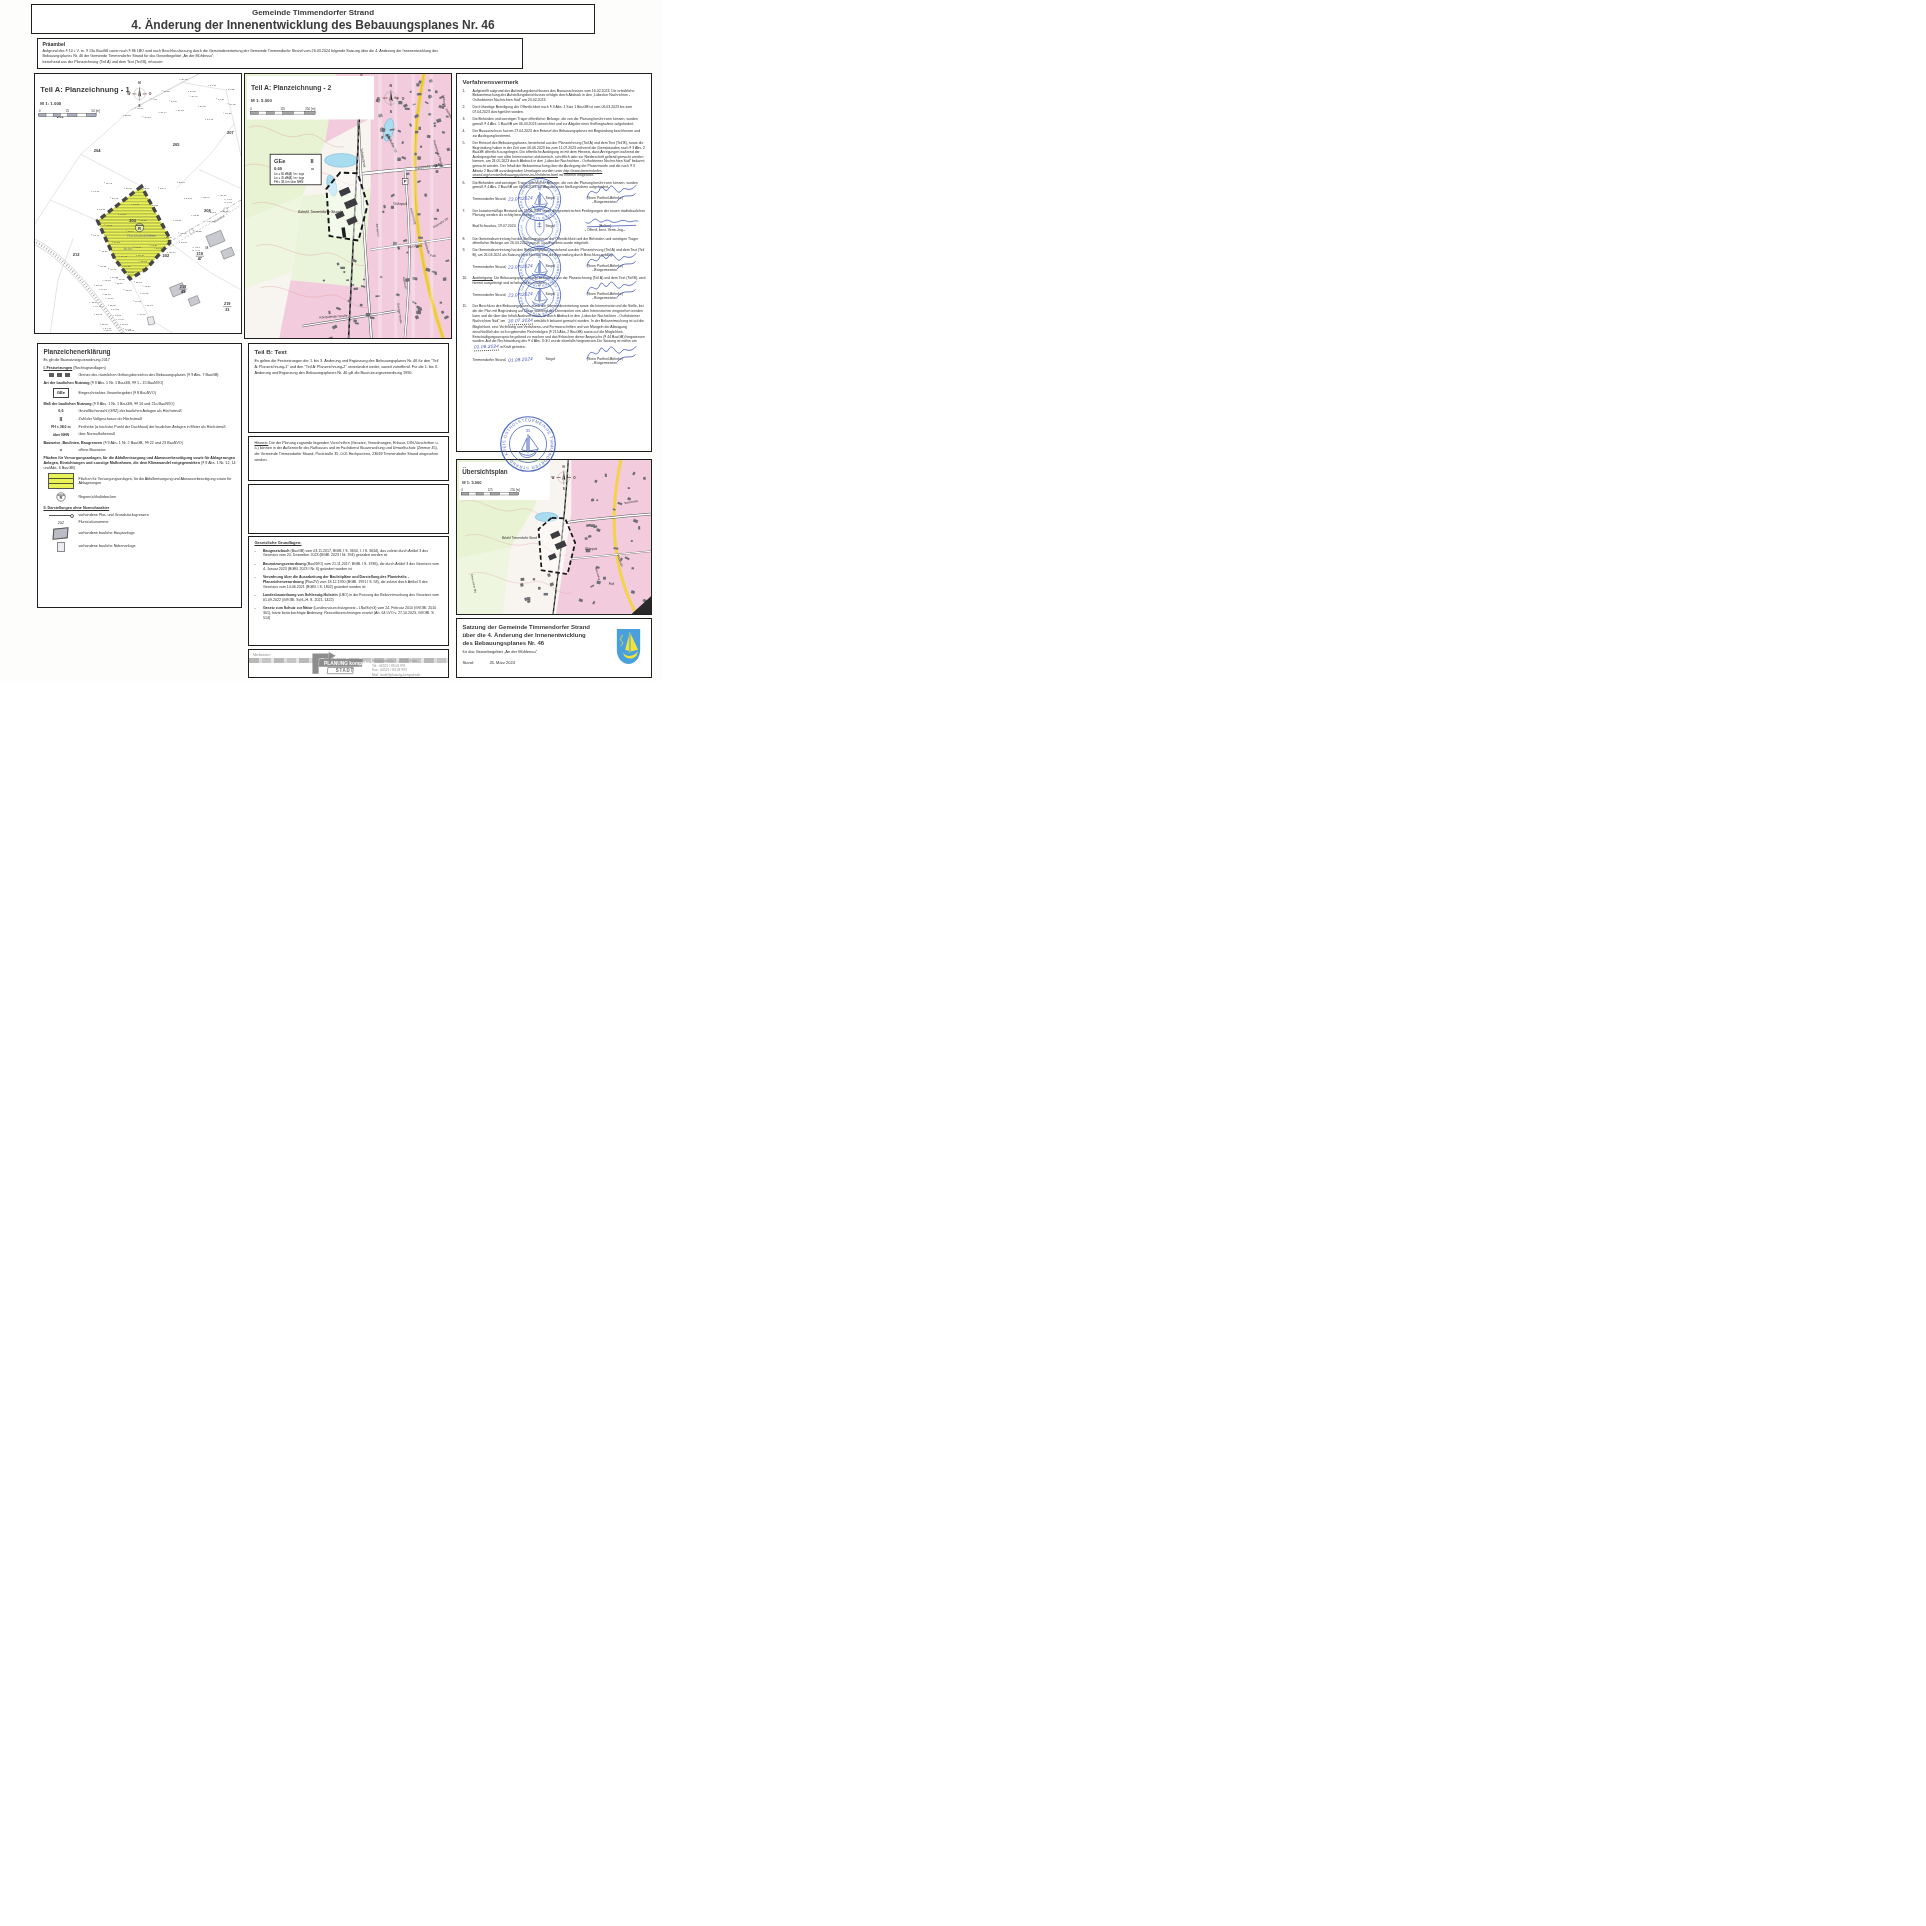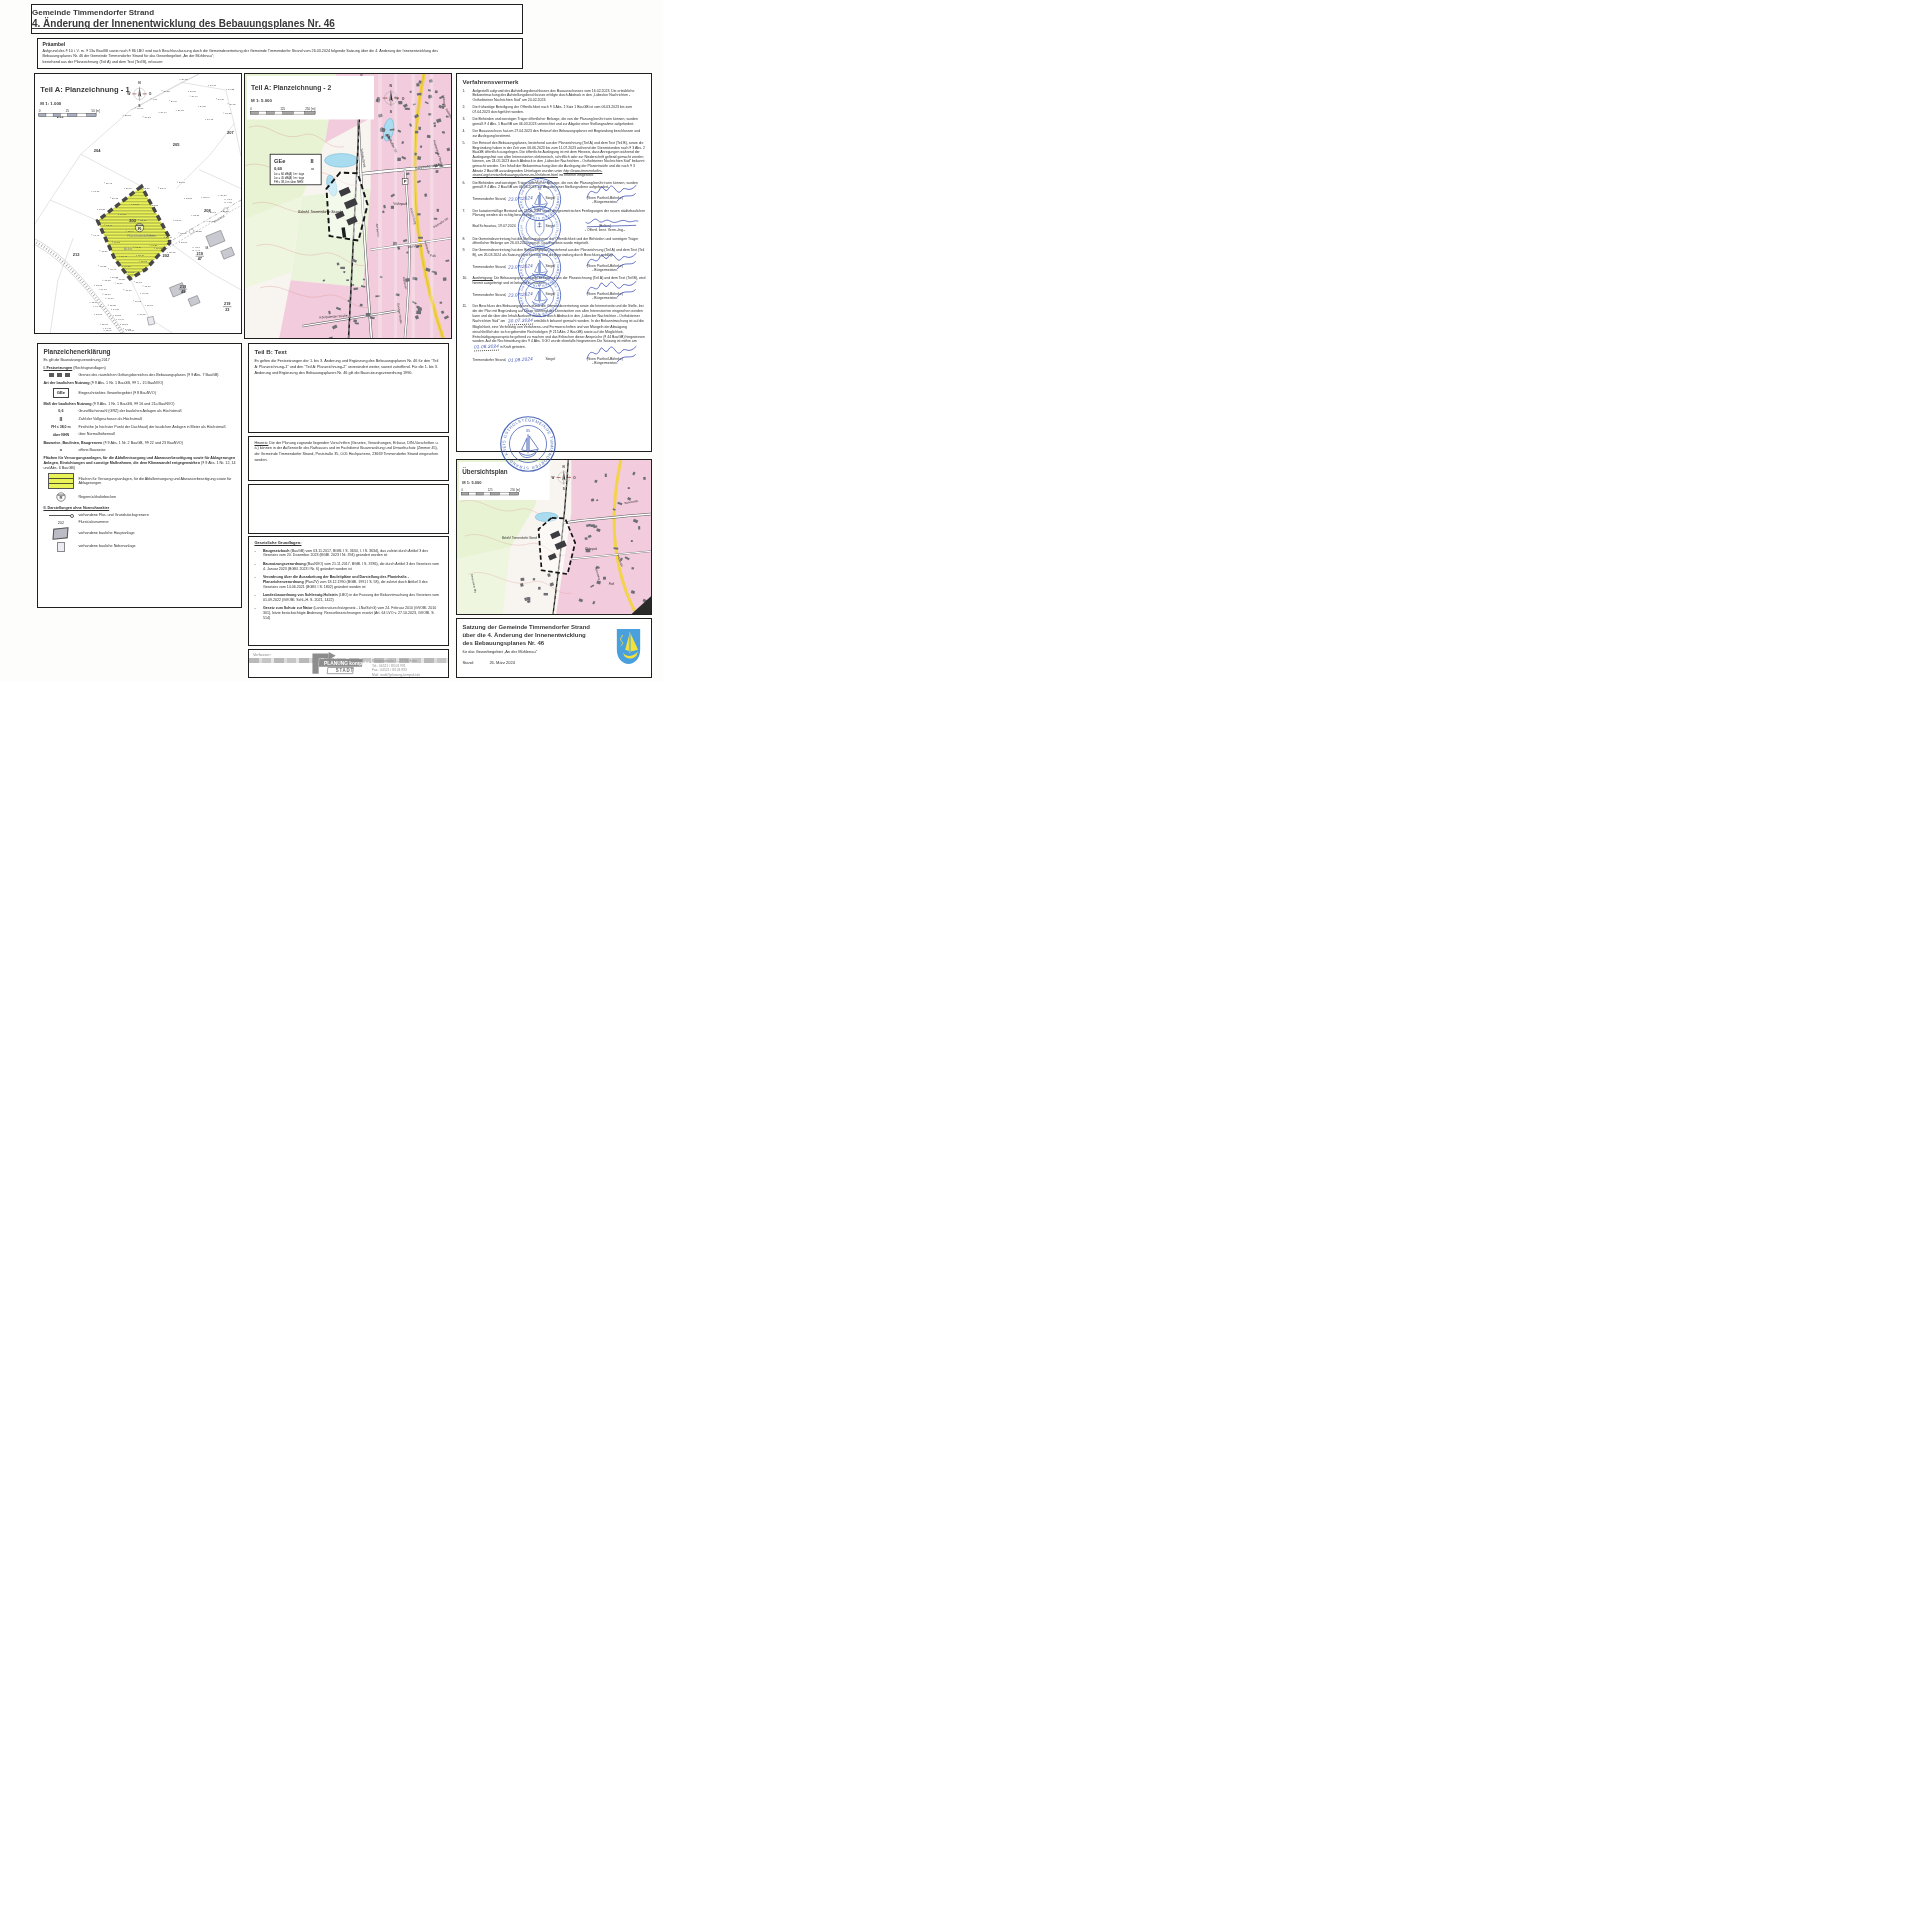--- a/index.html
+++ b/index.html
@@ -5,23 +5,23 @@
   html,body{margin:0;padding:0;background:#ffffff;}
   #page{position:relative;width:663px;height:681px;background:#fdfdfb;
         font-family:"Liberation Sans",sans-serif;color:#2e2e30;overflow:hidden;}
   .box{position:absolute;border:0.8px solid #1f1f1f;background:#fff;box-sizing:border-box;}
   .h-big{font-weight:bold;color:#3a3a3c;}
   .ul{text-decoration:underline;}
   .hand{color:#3f51b5;font-style:italic;display:inline-block;transform:rotate(-4deg);
         font-size:4.6px;letter-spacing:0.2px;margin-left:1.5px;}
   .hand.dotted{border-bottom:0.4px dotted #555;transform:rotate(-2deg);}
   
-  #title-box{left:31px;top:3.5px;width:492px;height:30px;border-width:1.2px;text-align:left;}
+  #title-box{left:31px;top:3.5px;width:564px;height:30px;border-width:1.2px;text-align:center;}
   #title-box .t1{font-size:8px;margin-top:3.1px;}
-  #title-box .t2{font-size:10px;margin-top:1.9px;text-decoration:underline;}
+  #title-box .t2{font-size:12px;margin-top:1.9px;}
   
   #praeambel-box{left:37px;top:38px;width:486px;height:31px;padding:1.9px 4.6px;font-size:3.7px;line-height:1.45;}
   #praeambel-box .ph{font-size:5px;font-weight:bold;margin-bottom:0.8px;}
   
   #map1-box{left:34px;top:73px;width:208px;height:261px;}
   #map2-box{left:244px;top:73px;width:208px;height:266px;}
   #uebersicht-box{left:456px;top:459px;width:196px;height:156px;}
   .box svg.mapsvg{position:absolute;left:0;top:0;width:100%;height:100%;}
   
   #verfahren-box{left:456px;top:73px;width:196px;height:379px;padding:3.9px 5.4px;overflow:hidden;}

